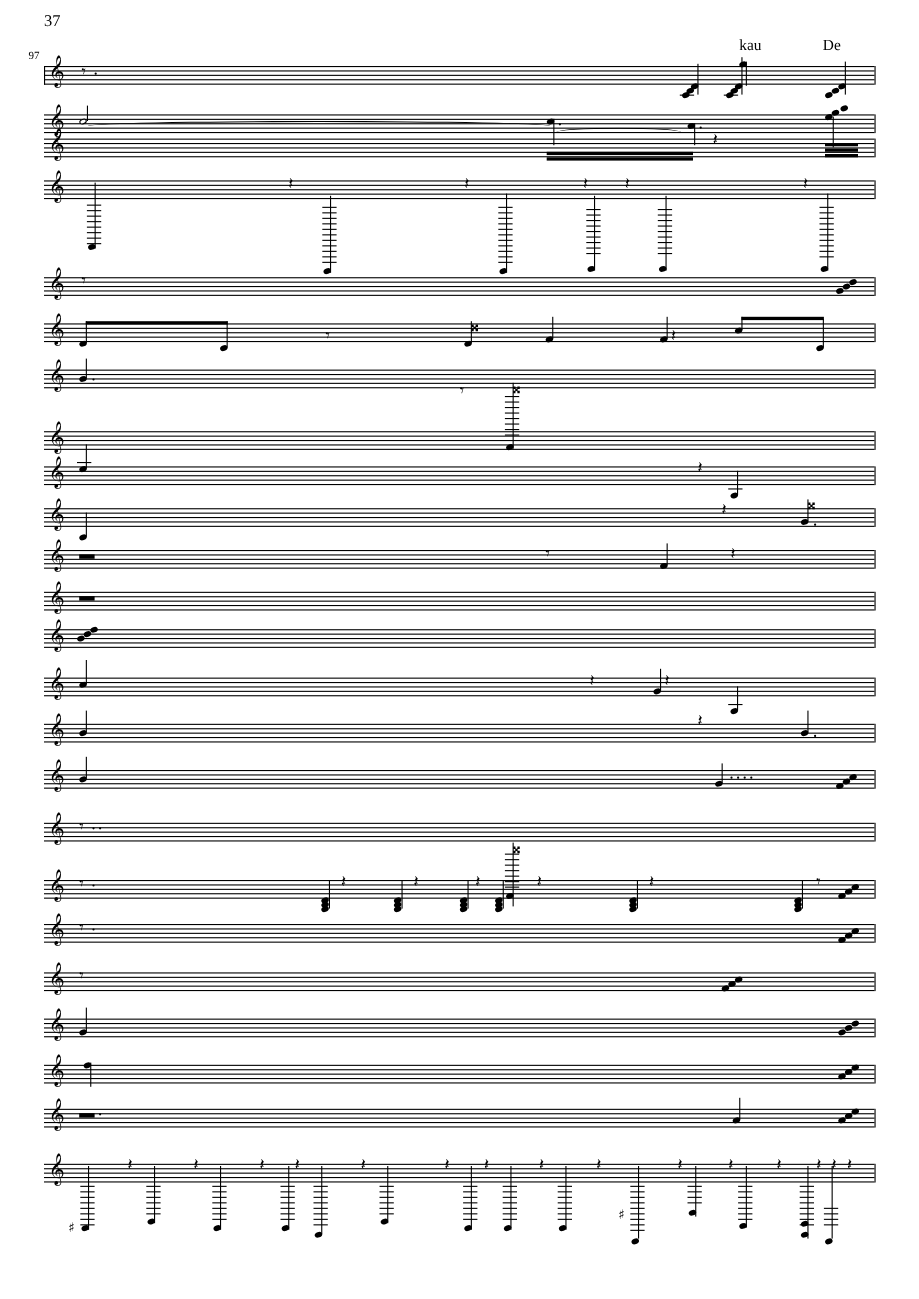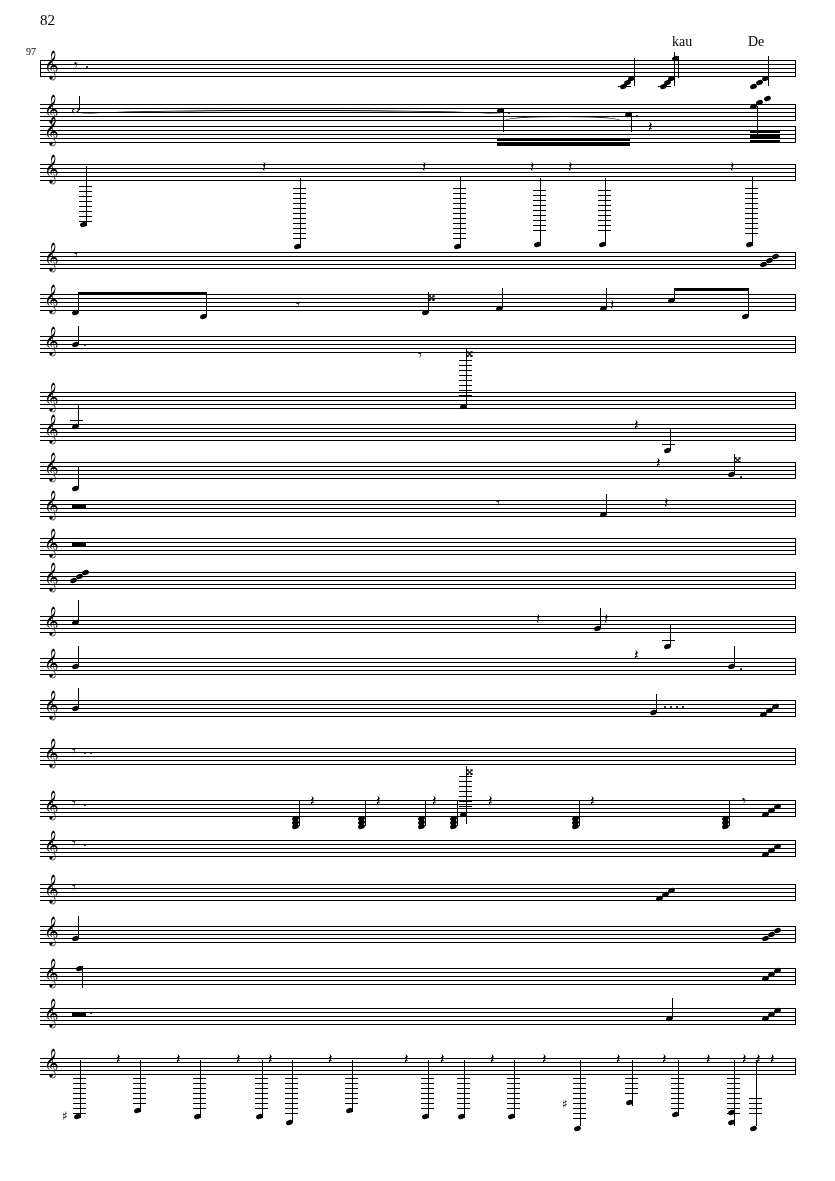--- a/index.html
+++ b/index.html
@@ -36,21 +36,21 @@
   .dot{position:absolute;width:2px;height:2px;background:#000;border-radius:50%;}
   .acc{position:absolute;font-size:12px;line-height:12px;font-family:"DejaVu Sans",sans-serif;}
   .slur{position:absolute;border-top:1.2px solid #000;border-radius:50%;height:8px;}
   .mrest{position:absolute;height:4px;background:#000;}
 </style>
 </head>
 <body>
 
 <div class="page">
 
-  <div class="page-number">82</div>
+  <div class="page-number">37</div>
   <div class="measure-number">97</div>
 
   <div class="lyric" style="left:672px;top:34px;">kau</div>
   <div class="lyric" style="left:748px;top:34px;">De</div>
 
   <div class="staff" style="left:40px;top:60px;width:755px;height:17px;">
     <div class="ln"></div>
       <div class="ln"></div>
       <div class="ln"></div>
       <div class="ln"></div>

